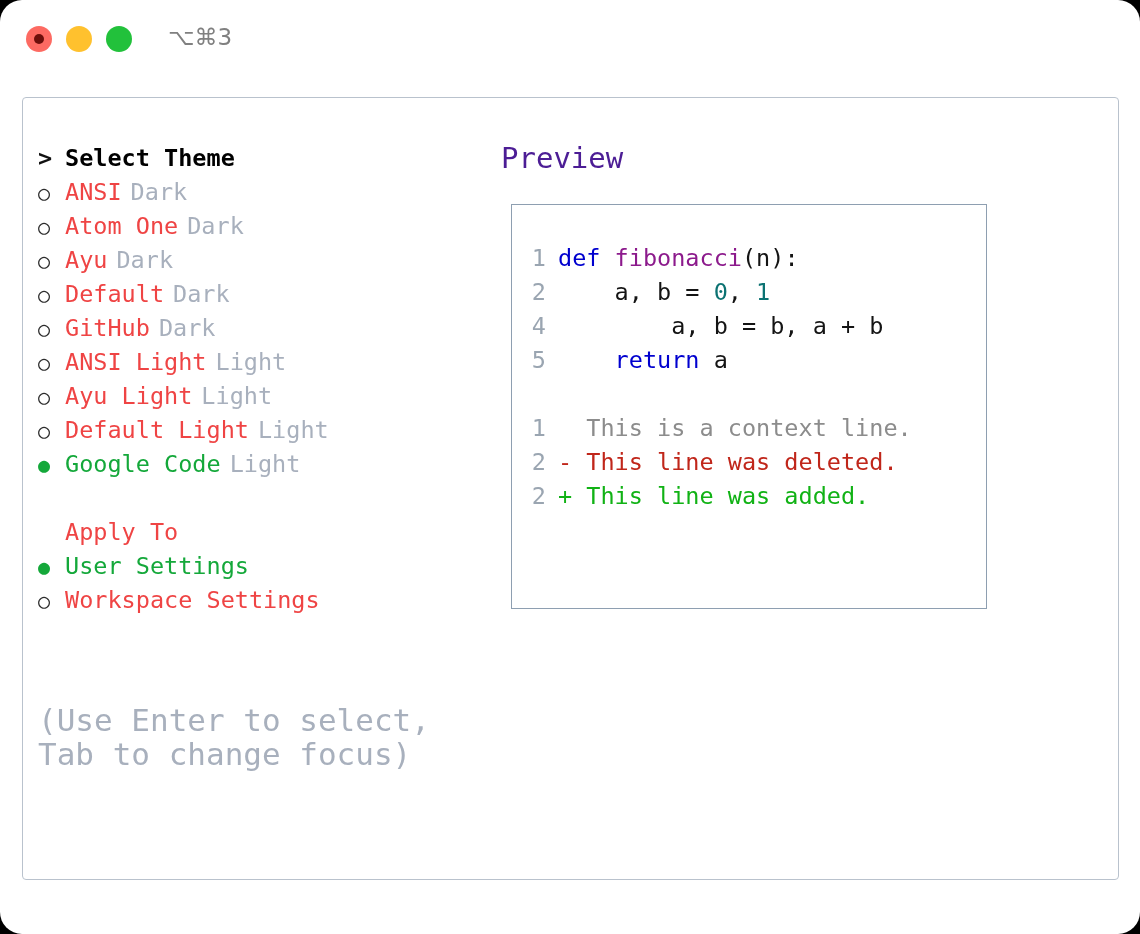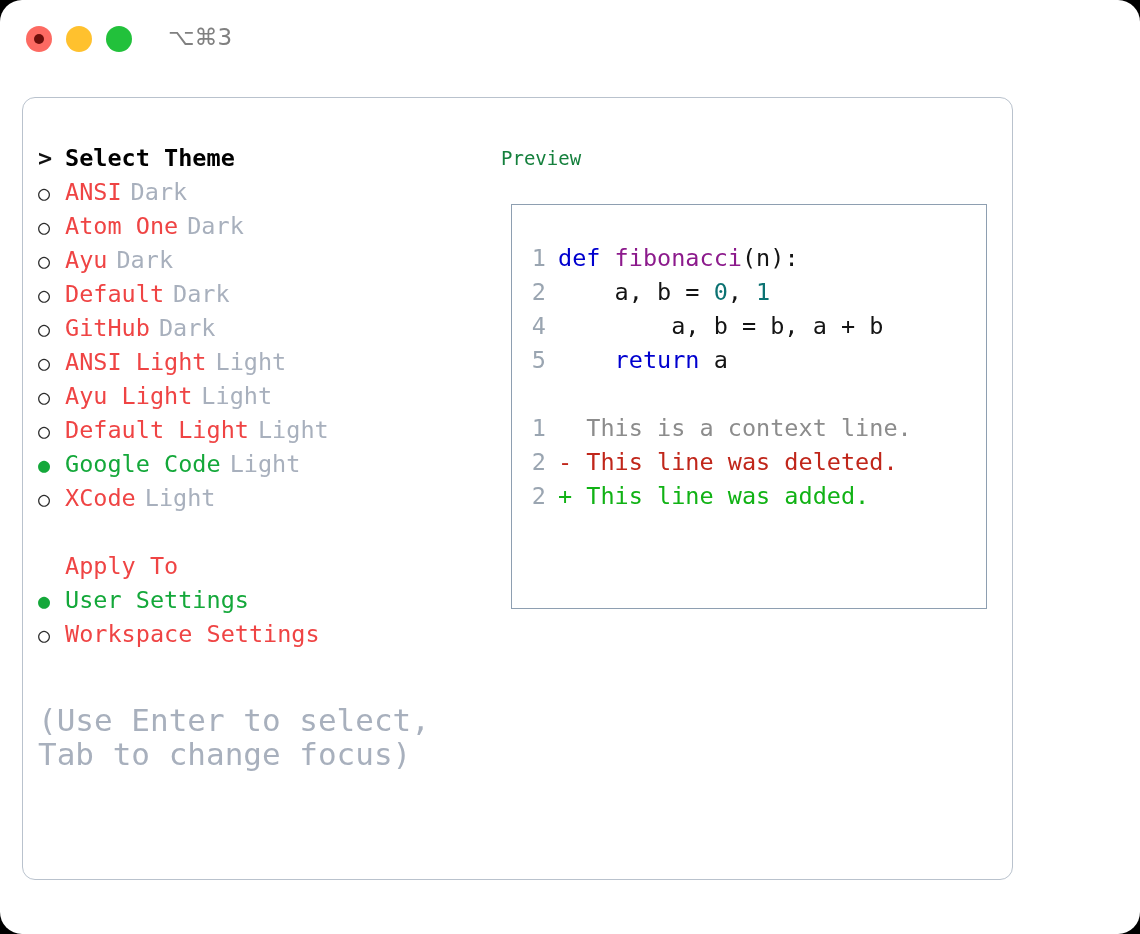--- a/index.html
+++ b/index.html
@@ -58,24 +58,24 @@
     color: #808080;
     letter-spacing: 0px;
     font-family: "DejaVu Sans", "Liberation Sans", sans-serif;
   }
 
   
   #panel {
     position: absolute;
     left: 22px;
     top: 97px;
-    width: 991px;
+    width: 1097px;
     height: 783px;
     border: 1.6px solid #b9c2cd;
-    border-radius: 13px;
+    border-radius: 4px;
     box-sizing: border-box;
     background: #ffffff;
   }
 
   
   #left-col {
     position: absolute;
     left: 15px;
     top: 43px;
     width: 440px;
@@ -125,22 +125,22 @@
     color: #a8b0bd;
   }
 
   
   #right-col {
     position: absolute;
     left: 478px;
     top: 43px;
   }
   #preview-title {
-    font-size: 19px;
-    color: #15803d;
+    font-size: 29px;
+    color: #4c1d95;
     line-height: 34px;
   }
   #preview-box {
     position: absolute;
     left: 10px;
     top: 63px;
     width: 476px;
     height: 405px;
     border: 1.8px solid #8e9fb1;
     box-sizing: border-box;
@@ -196,21 +196,20 @@
       <div id="theme-items">
           <div class="row"><span class="marker off">○</span><span class="label">ANSI</span><span class="variant">Dark</span></div>
           <div class="row"><span class="marker off">○</span><span class="label">Atom One</span><span class="variant">Dark</span></div>
           <div class="row"><span class="marker off">○</span><span class="label">Ayu</span><span class="variant">Dark</span></div>
           <div class="row"><span class="marker off">○</span><span class="label">Default</span><span class="variant">Dark</span></div>
           <div class="row"><span class="marker off">○</span><span class="label">GitHub</span><span class="variant">Dark</span></div>
           <div class="row"><span class="marker off">○</span><span class="label">ANSI Light</span><span class="variant">Light</span></div>
           <div class="row"><span class="marker off">○</span><span class="label">Ayu Light</span><span class="variant">Light</span></div>
           <div class="row"><span class="marker off">○</span><span class="label">Default Light</span><span class="variant">Light</span></div>
           <div class="row"><span class="marker on">●</span><span class="label sel">Google Code</span><span class="variant">Light</span></div>
-          <div class="row"><span class="marker off">○</span><span class="label">XCode</span><span class="variant">Light</span></div>
         </div>
 
       <div id="section-gap"></div>
 
       <div class="row">
         <span class="marker empty">○</span><span class="label">Apply To</span>
       </div>
 
       <div id="apply-items">
           <div class="row"><span class="marker on">●</span><span class="label sel">User Settings</span></div>

